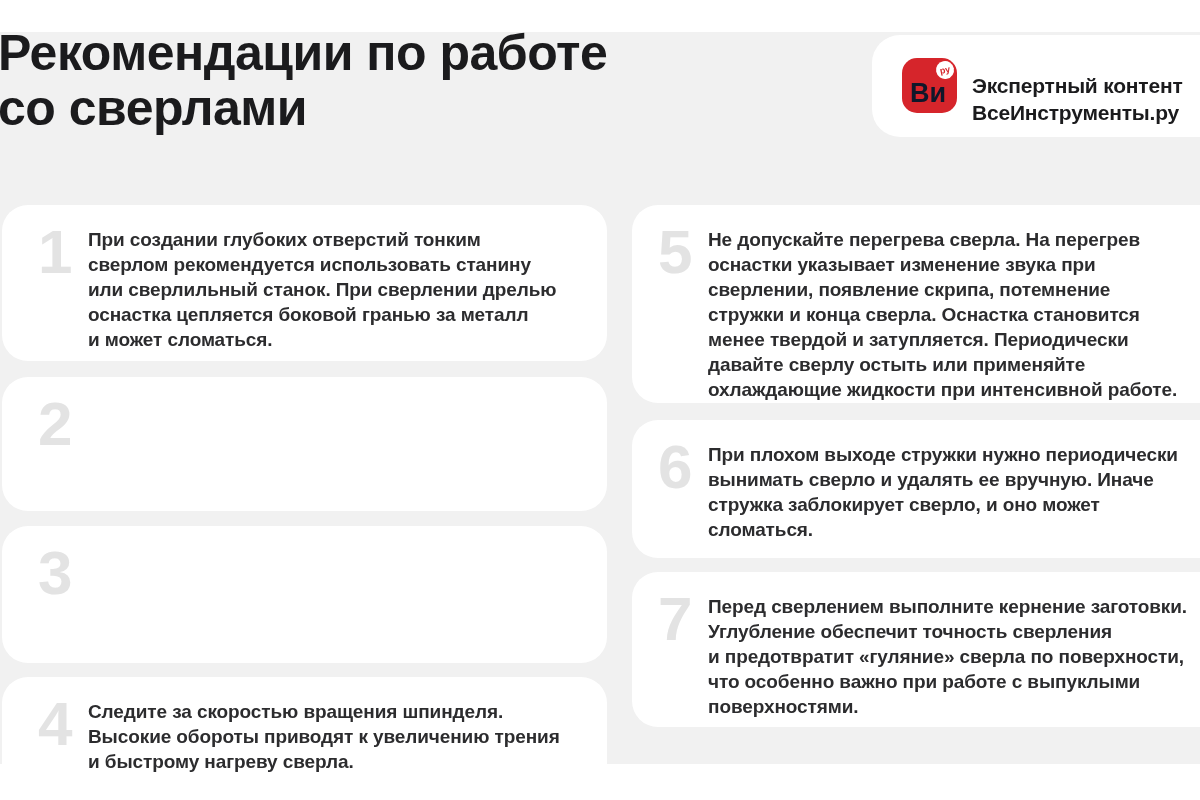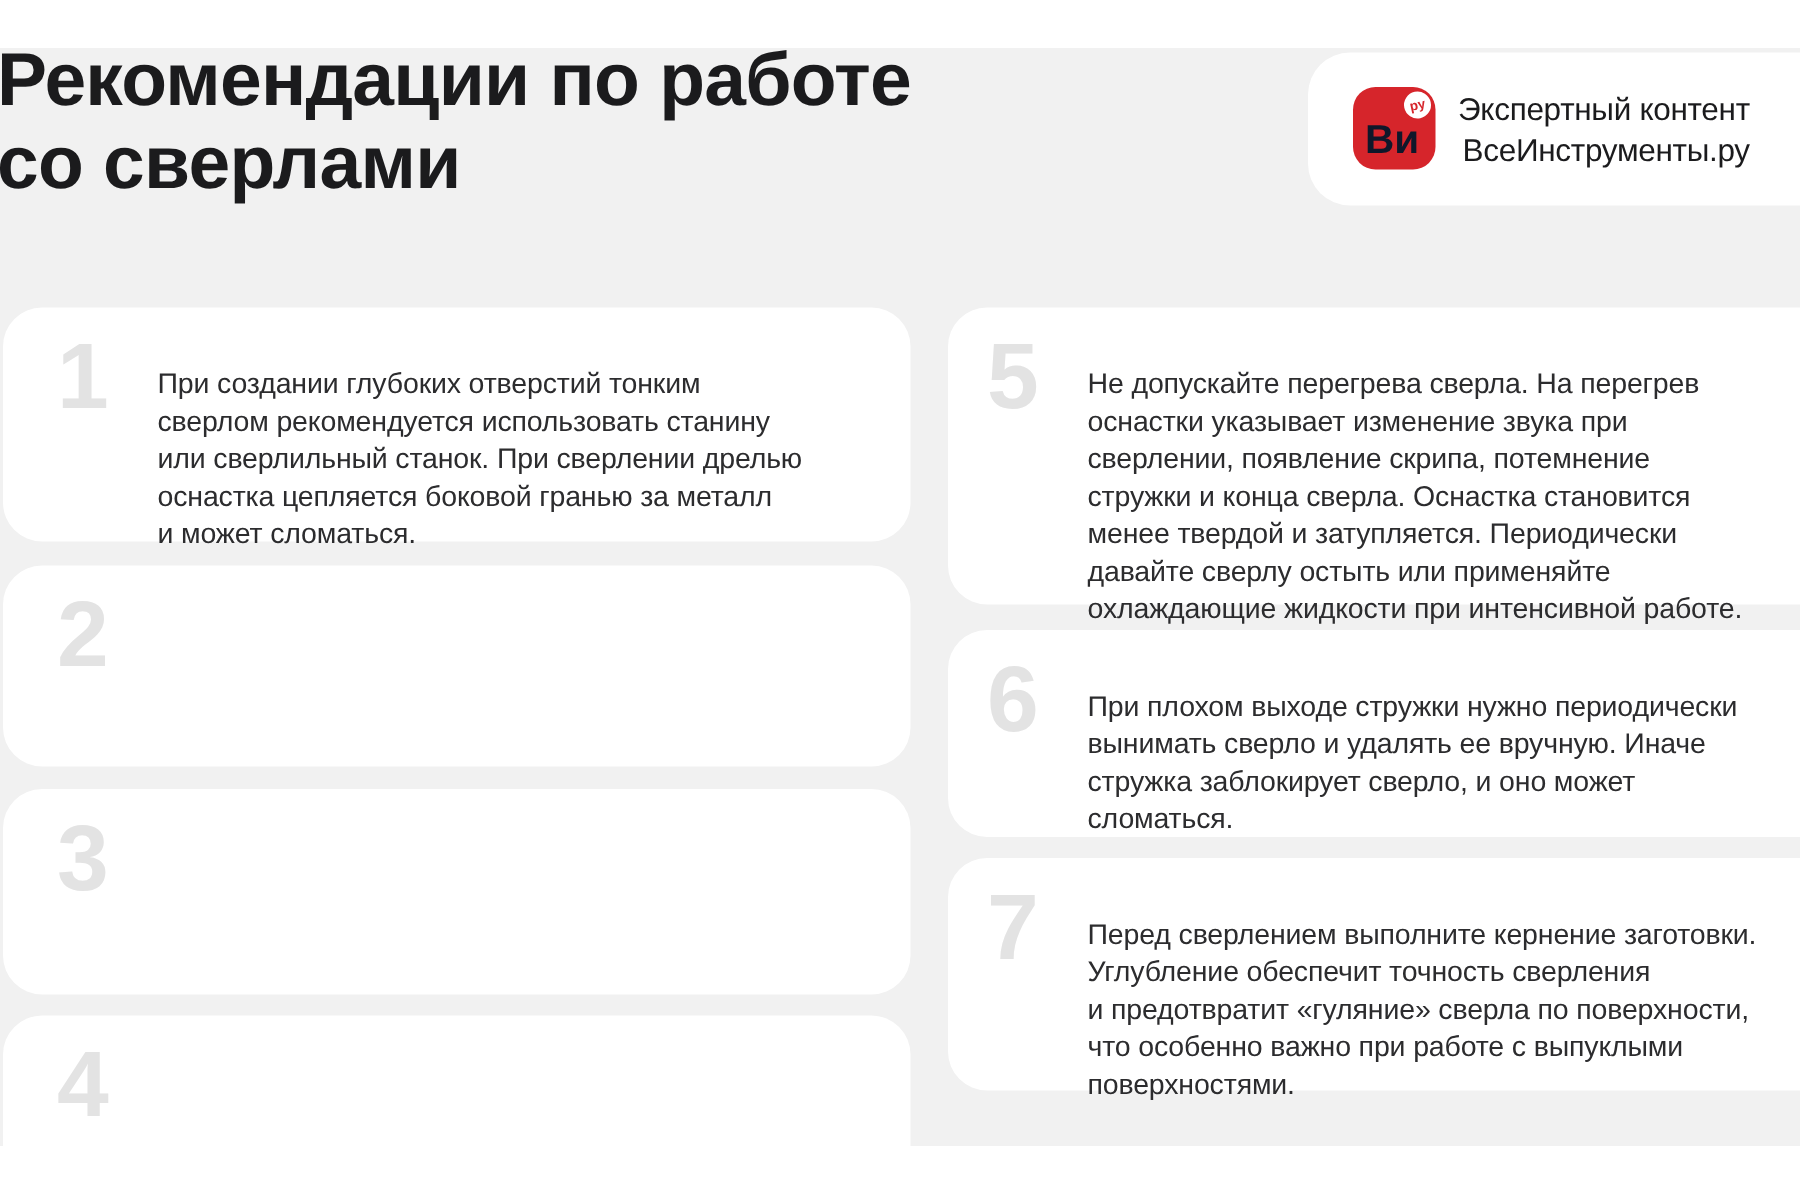--- a/index.html
+++ b/index.html
@@ -33,36 +33,36 @@
     color:#0f172a;font-weight:800;font-size:27px;line-height:27px;
   }
   .logo-badge{
     position:absolute;right:3px;top:3px;width:18px;height:18px;
     background:#ffffff;border-radius:50%;
     color:var(--brand-red,#d6252b);font-weight:800;font-size:9px;
     display:flex;align-items:center;justify-content:center;
     transform:rotate(-12deg);
   }
   .brand-label{
-    position:absolute;left:100px;top:25px;
-    font-size:21px;line-height:27px;font-weight:400;
-    color:var(--heading,#1b1b1d);white-space:pre-line;letter-spacing:-0.2px;text-align:right;
+    position:absolute;left:100px;top:37px;
+    font-size:21px;line-height:27px;font-weight:700;
+    color:var(--heading,#1b1b1d);white-space:pre-line;letter-spacing:-0.2px;
   }
   
   .card{
     position:absolute;background:var(--card,#ffffff);border-radius:26px;
   }
   .card .num{
     position:absolute;top:16px;
     font-size:62px;line-height:62px;font-weight:800;
     color:var(--number,#e3e3e3);
   }
   .card .tip{
-    position:absolute;top:22px;margin:17px;right:28px;
-    font-size:19px;line-height:25px;font-weight:400;
+    position:absolute;top:22px;margin:0;right:28px;
+    font-size:19px;line-height:25px;font-weight:700;
     color:var(--body-text,#2c2c2e);white-space:pre-line;letter-spacing:-0.1px;
   }
   .col-left{left:2px;width:605px;}
   .col-left .num{left:36px;}
   .col-left .tip{left:86px;}
   .col-right{left:632px;width:600px;}
   .col-right .num{left:26px;}
   .col-right .tip{left:76px;}
   .c1{top:205px;height:156px;}
   .c2{top:377px;height:134px;}
@@ -101,20 +101,23 @@
 <section class="card col-left c2">
   <span class="num">2</span>
 </section>
 
 <section class="card col-left c3">
   <span class="num">3</span>
 </section>
 
 <section class="card col-left c4">
   <span class="num">4</span>
+  <p class="tip">Следите за скоростью вращения шпинделя.
+Высокие обороты приводят к увеличению трения
+и быстрому нагреву сверла.</p>
 </section>
 
 <section class="card col-right c5">
   <span class="num">5</span>
   <p class="tip">Не допускайте перегрева сверла. На перегрев
 оснастки указывает изменение звука при
 сверлении, появление скрипа, потемнение
 стружки и конца сверла. Оснастка становится
 менее твердой и затупляется. Периодически
 давайте сверлу остыть или применяйте

